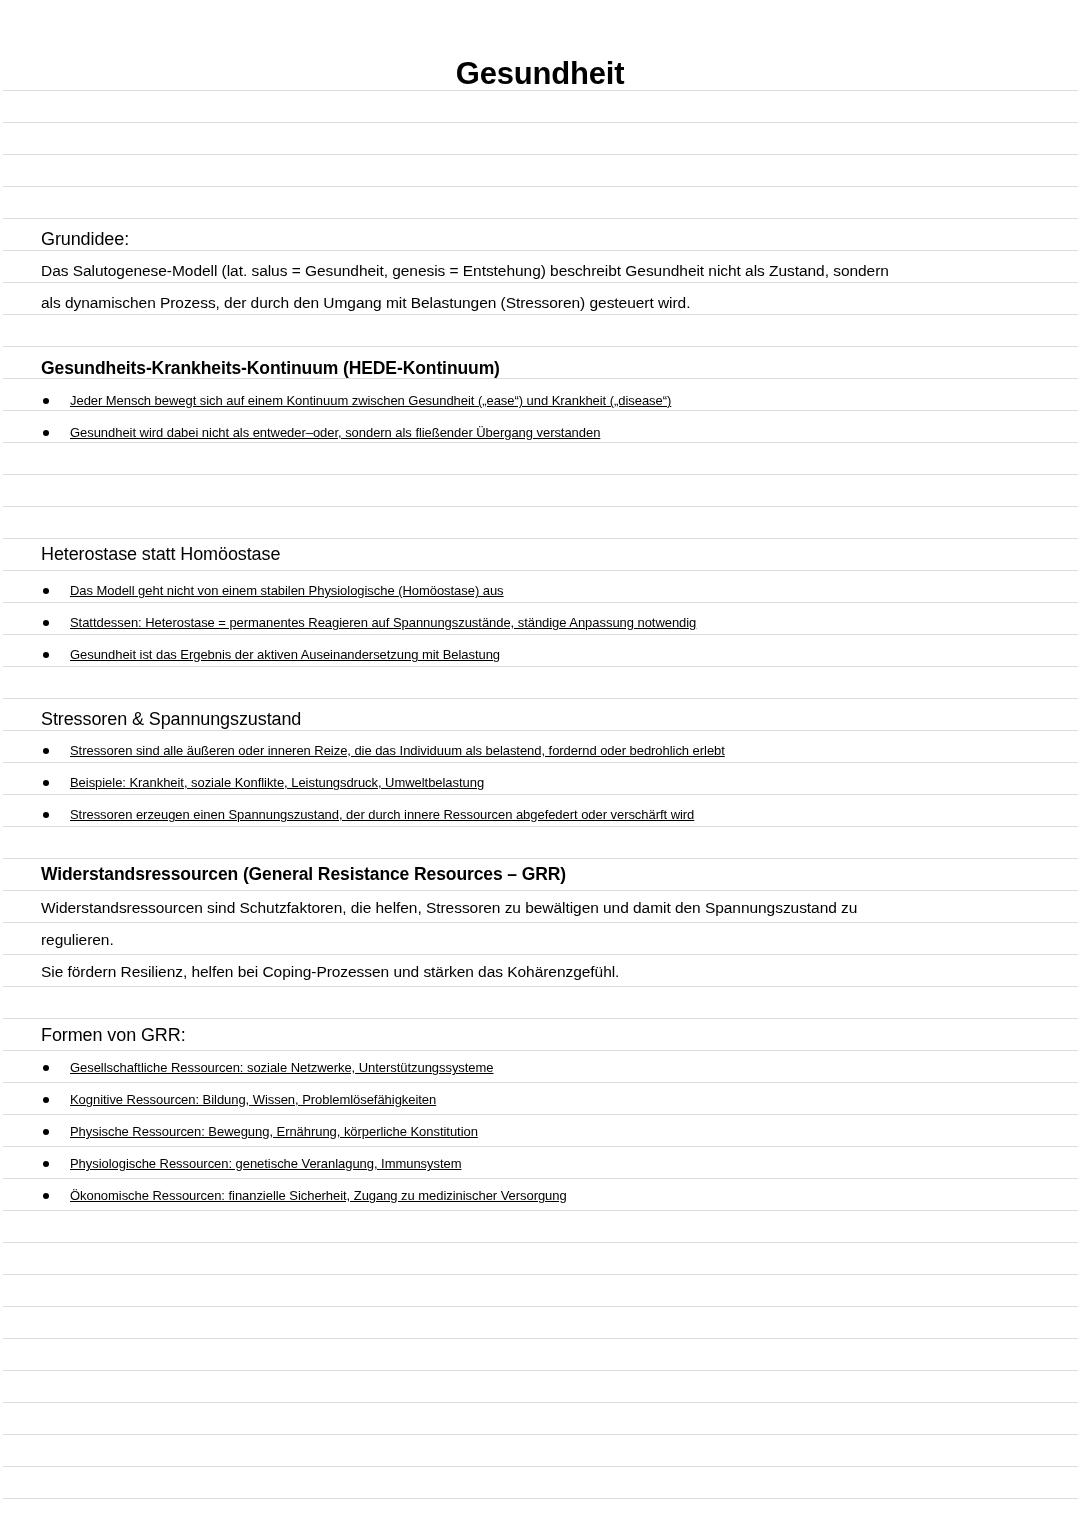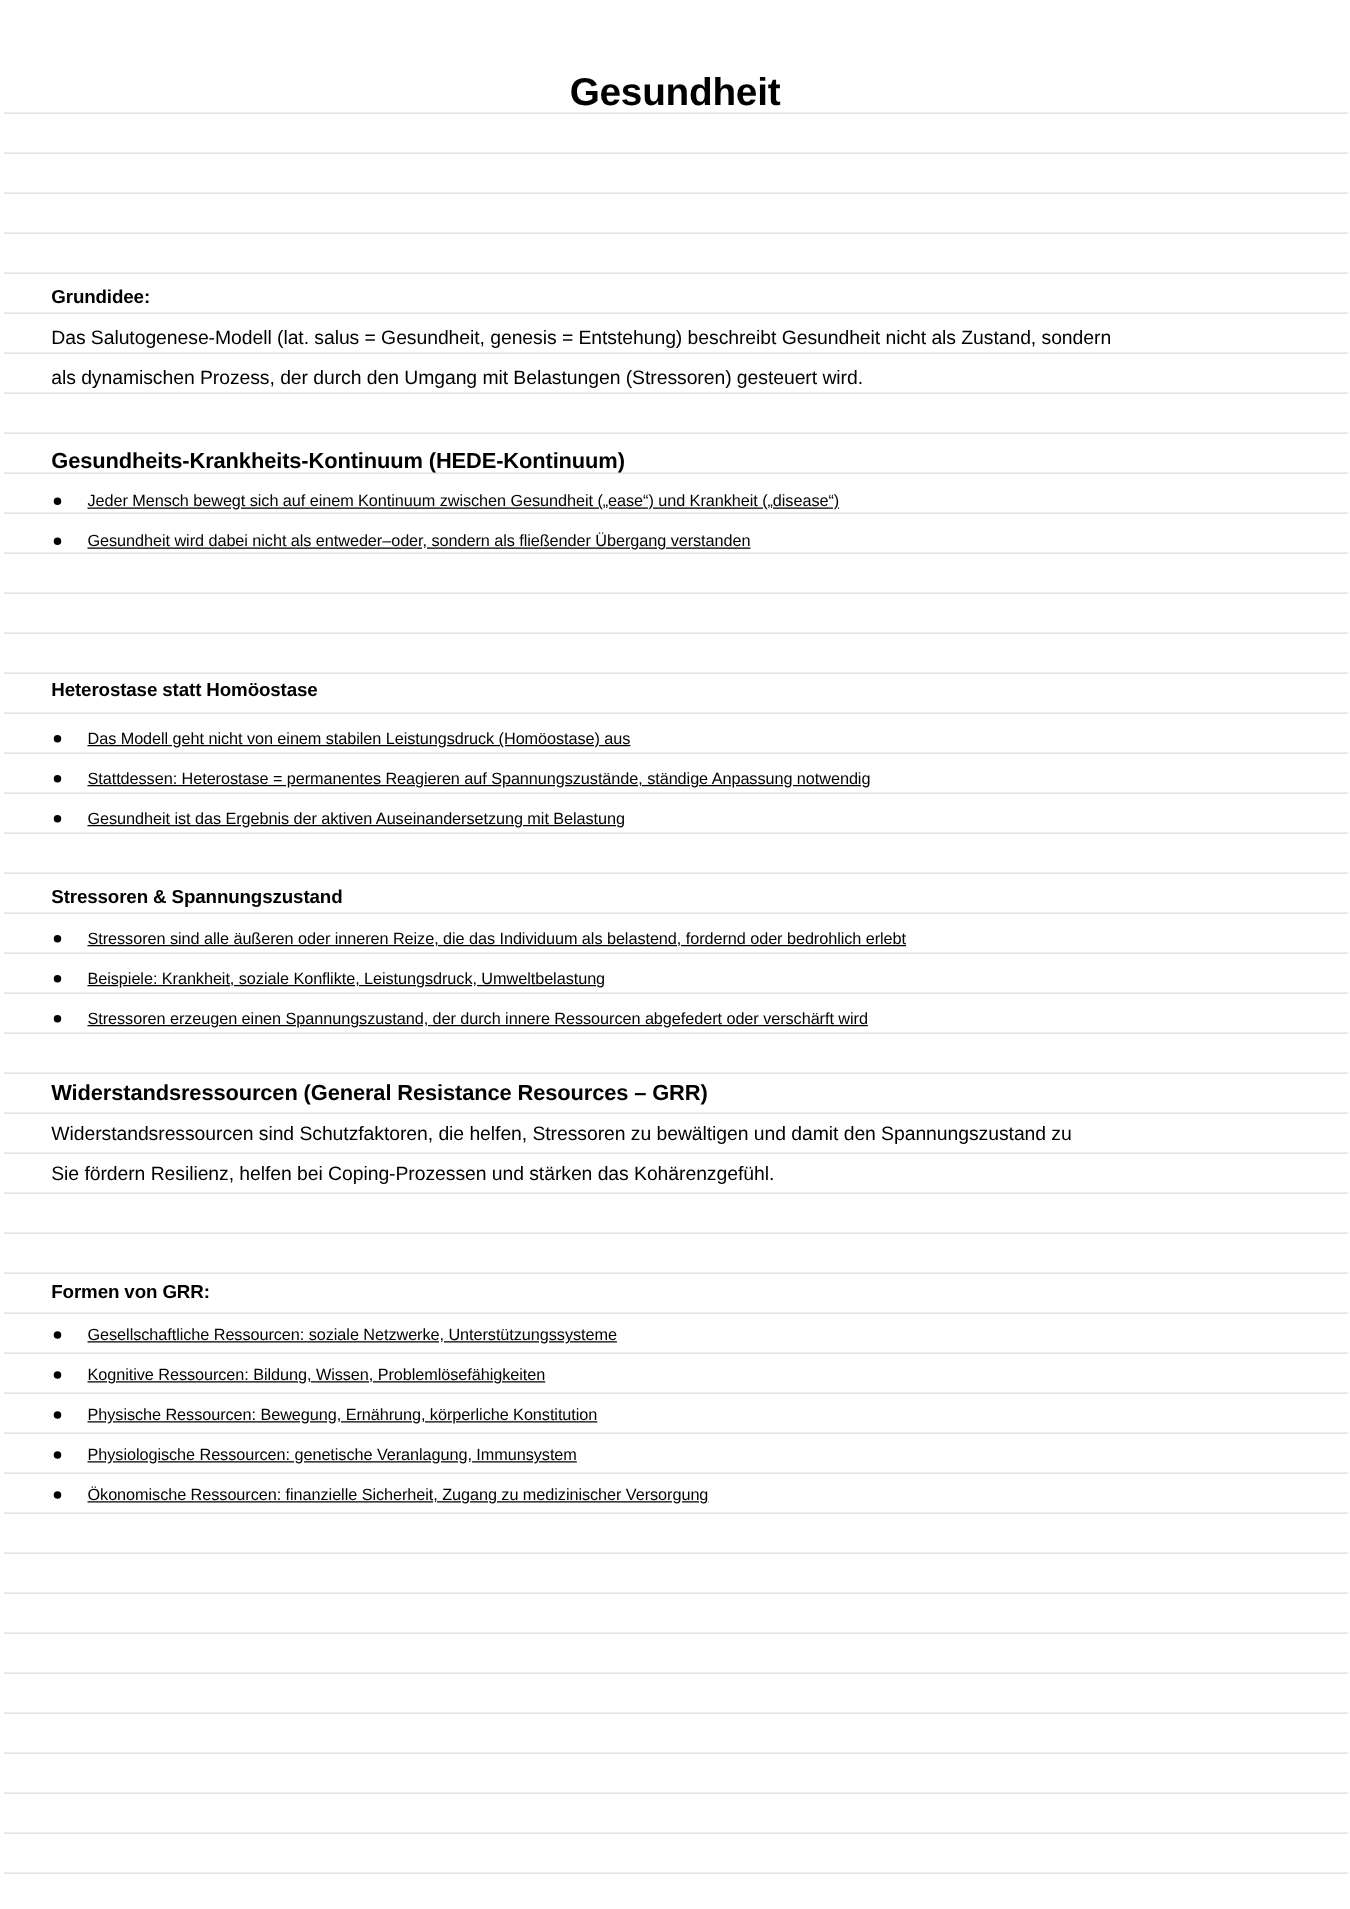--- a/index.html
+++ b/index.html
@@ -70,22 +70,22 @@
   }
   .h2 {
     left: 41px;
     font-size: 17.5px;
     font-weight: bold;
     line-height: 1;
     letter-spacing: -0.1px;
   }
   .h3 {
     left: 41px;
-    font-size: 15px;
-    font-weight: bold;
+    font-size: 18px;
+    font-weight: normal;
     line-height: 1;
     letter-spacing: -0.1px;
   }
 
   .para {
     left: 41px;
     width: 1000px;
     font-size: 15.5px;
     line-height: 32px;
     letter-spacing: -0.05px;
@@ -186,37 +186,38 @@
     <div class="blk h2" style="top:360px;">Gesundheits-Krankheits-Kontinuum (HEDE-Kontinuum)</div>
 
     <ul class="blk bullets" style="top:385px;">
       <li><span class="dot"></span><span>Jeder Mensch bewegt sich auf einem Kontinuum zwischen Gesundheit („ease“) und Krankheit („disease“)</span></li>
       <li><span class="dot"></span><span>Gesundheit wird dabei nicht als entweder–oder, sondern als fließender Übergang verstanden</span></li>
     </ul>
 
     <div class="blk h3" style="top:545px;">Heterostase statt Homöostase</div>
 
     <ul class="blk bullets" style="top:575px;">
-      <li><span class="dot"></span><span>Das Modell geht nicht von einem stabilen Leistungsdruck (Homöostase) aus</span></li>
+      <li><span class="dot"></span><span>Das Modell geht nicht von einem stabilen Physiologische (Homöostase) aus</span></li>
       <li><span class="dot"></span><span>Stattdessen: Heterostase = permanentes Reagieren auf Spannungszustände, ständige Anpassung notwendig</span></li>
       <li><span class="dot"></span><span>Gesundheit ist das Ergebnis der aktiven Auseinandersetzung mit Belastung</span></li>
     </ul>
 
     <div class="blk h3" style="top:710px;">Stressoren &amp; Spannungszustand</div>
 
     <ul class="blk bullets" style="top:735px;">
       <li><span class="dot"></span><span>Stressoren sind alle äußeren oder inneren Reize, die das Individuum als belastend, fordernd oder bedrohlich erlebt</span></li>
       <li><span class="dot"></span><span>Beispiele: Krankheit, soziale Konflikte, Leistungsdruck, Umweltbelastung</span></li>
       <li><span class="dot"></span><span>Stressoren erzeugen einen Spannungszustand, der durch innere Ressourcen abgefedert oder verschärft wird</span></li>
     </ul>
 
     <div class="blk h2" style="top:866px;">Widerstandsressourcen (General Resistance Resources – GRR)</div>
 
     <div class="blk para" style="top:892px;">
       <div>Widerstandsressourcen sind Schutzfaktoren, die helfen, Stressoren zu bewältigen und damit den Spannungszustand zu</div>
+      <div>regulieren.</div>
       <div>Sie fördern Resilienz, helfen bei Coping-Prozessen und stärken das Kohärenzgefühl.</div>
     </div>
 
     <div class="blk h3" style="top:1026px;">Formen von GRR:</div>
 
     <ul class="blk bullets" style="top:1052px;">
       <li><span class="dot"></span><span>Gesellschaftliche Ressourcen: soziale Netzwerke, Unterstützungssysteme</span></li>
       <li><span class="dot"></span><span>Kognitive Ressourcen: Bildung, Wissen, Problemlösefähigkeiten</span></li>
       <li><span class="dot"></span><span>Physische Ressourcen: Bewegung, Ernährung, körperliche Konstitution</span></li>
       <li><span class="dot"></span><span>Physiologische Ressourcen: genetische Veranlagung, Immunsystem</span></li>

